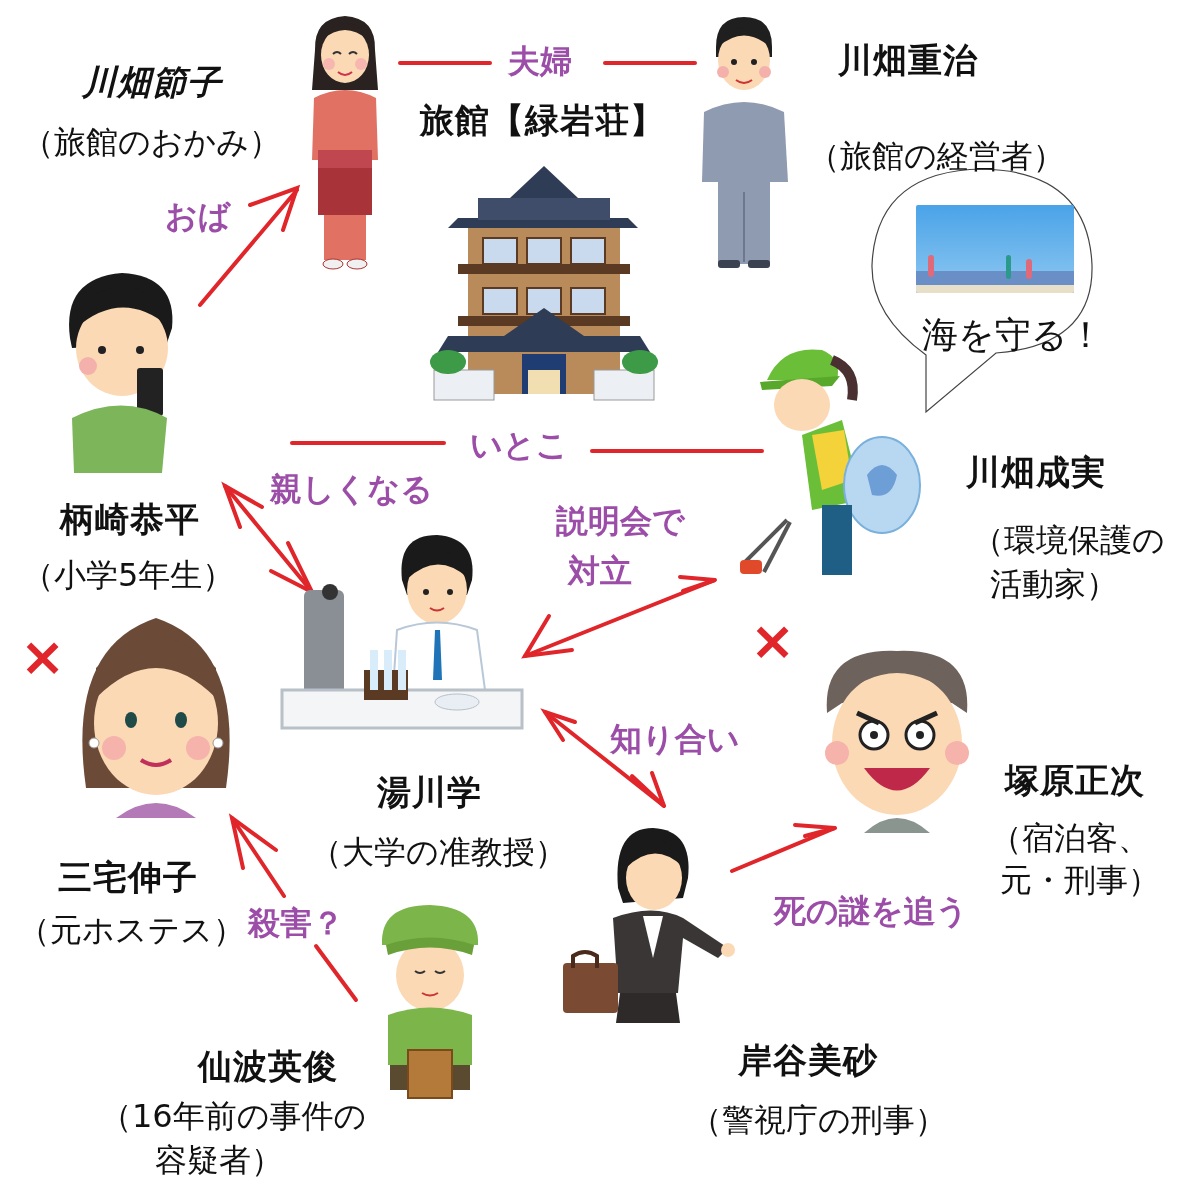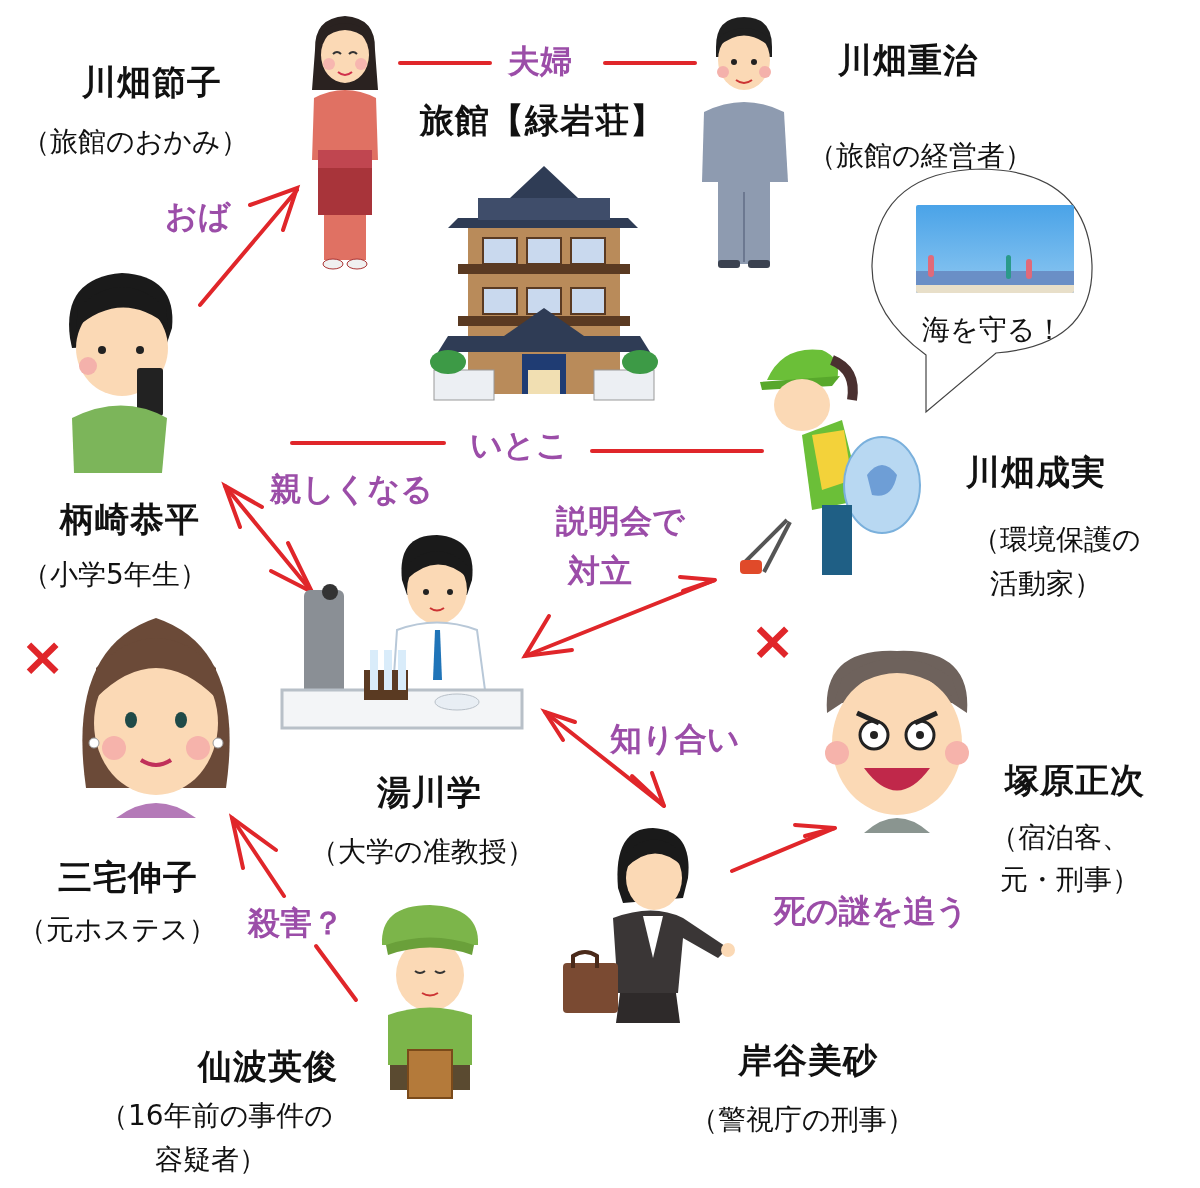--- a/index.html
+++ b/index.html
@@ -1,25 +1,25 @@
 <!DOCTYPE html>
 <html><head>
 <meta charset="utf-8">
 <style>
   html, body { margin: 0; padding: 0; background: #ffffff; }
   body { width: 1200px; height: 1188px; position: relative; overflow: hidden;
          font-family: "DejaVu Sans", sans-serif; }
   .abs { position: absolute; }
   .name { position: absolute; font-weight: bold; font-size: 34px; color: #111; letter-spacing: 1px; white-space: nowrap; }
-  .role { position: absolute; font-size: 28px; color: #111; white-space: nowrap; line-height: 44px; }
+  .role { position: absolute; font-size: 32px; color: #111; white-space: nowrap; line-height: 44px; }
   .rel { position: absolute; font-weight: bold; font-size: 32px; color: #9b4da8; white-space: nowrap; }
   svg.lines { position: absolute; left: 0; top: 0; width: 1200px; height: 1188px; pointer-events: none; }
   .xmark { position: absolute; color: #e0262a; font-size: 54px; font-weight: bold; line-height: 1; }
   .fig { position: absolute; }
-  .bubble-text { position: absolute; font-size: 28px; color: #111; white-space: nowrap; }
+  .bubble-text { position: absolute; font-size: 36px; color: #111; white-space: nowrap; }
 </style>
 </head>
 <body>
 
 <svg class="lines" viewBox="0 0 1200 1188">
   <g stroke="#e0262a" stroke-width="4" fill="none" stroke-linecap="round">
 
     <line x1="400" y1="63" x2="490" y2="63"></line>
     <line x1="605" y1="63" x2="695" y2="63"></line>
 
@@ -237,21 +237,21 @@
     <path d="M15 150 v-12 q12 -8 24 0 v12" stroke="#4a2a1a" stroke-width="4" fill="none"></path>
     <circle cx="170" cy="132" r="7" fill="#fbd9b5"></circle>
   </svg>
 </div>
 
 <div class="xmark" style="left:20px;top:630px;">×</div>
 <div class="xmark" style="left:750px;top:614px;">×</div>
 
 <div class="name" style="left:420px;top:98px;">旅館【緑岩荘】</div>
 
-<div class="name" style="left:82px;top:60px;">川畑節子</div>
+<div class="name" style="left:82px;top:60px;font-style:italic;">川畑節子</div>
 <div class="role" style="left:22px;top:120px;">（旅館のおかみ）</div>
 
 <div class="name" style="left:838px;top:38px;">川畑重治</div>
 <div class="role" style="left:808px;top:108px;margin-top:26px;">（旅館の経営者）</div>
 
 <div class="name" style="left:60px;top:497px;">柄崎恭平</div>
 <div class="role" style="left:22px;top:553px;">（小学5年生）</div>
 
 <div class="name" style="left:966px;top:450px;">川畑成実</div>
 <div class="role" style="left:972px;top:518px;">（環境保護の</div>

